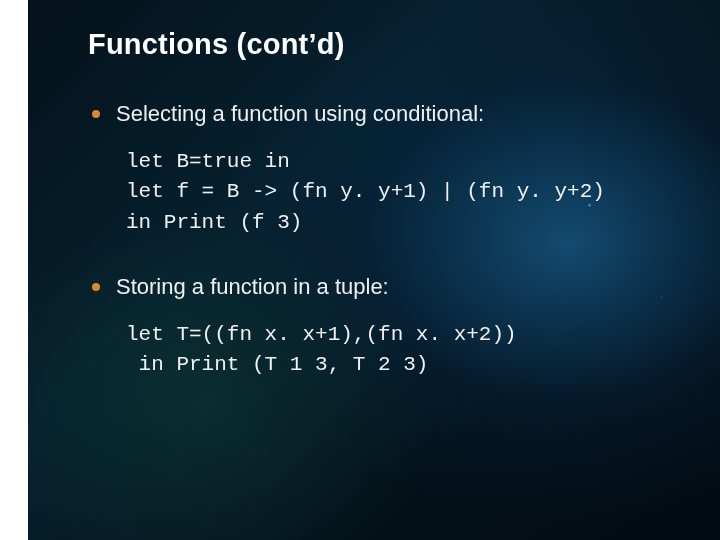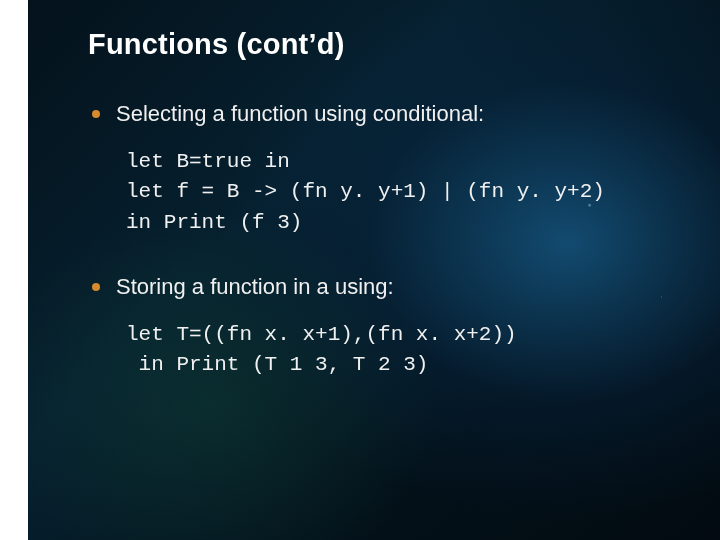--- a/index.html
+++ b/index.html
@@ -84,19 +84,19 @@
       <span>Selecting a function using conditional:</span>
     </li>
   </ul>
 
   <div class="code">let B=true in
 let f = B -&gt; (fn y. y+1) | (fn y. y+2)
 in Print (f 3)</div>
 
   <ul class="bullets">
     <li>
-      <span>Storing a function in a using:</span>
+      <span>Storing a function in a tuple:</span>
     </li>
   </ul>
 
   <div class="code">let T=((fn x. x+1),(fn x. x+2))
  in Print (T 1 3, T 2 3)</div>
 </div>
 
 </body></html>

